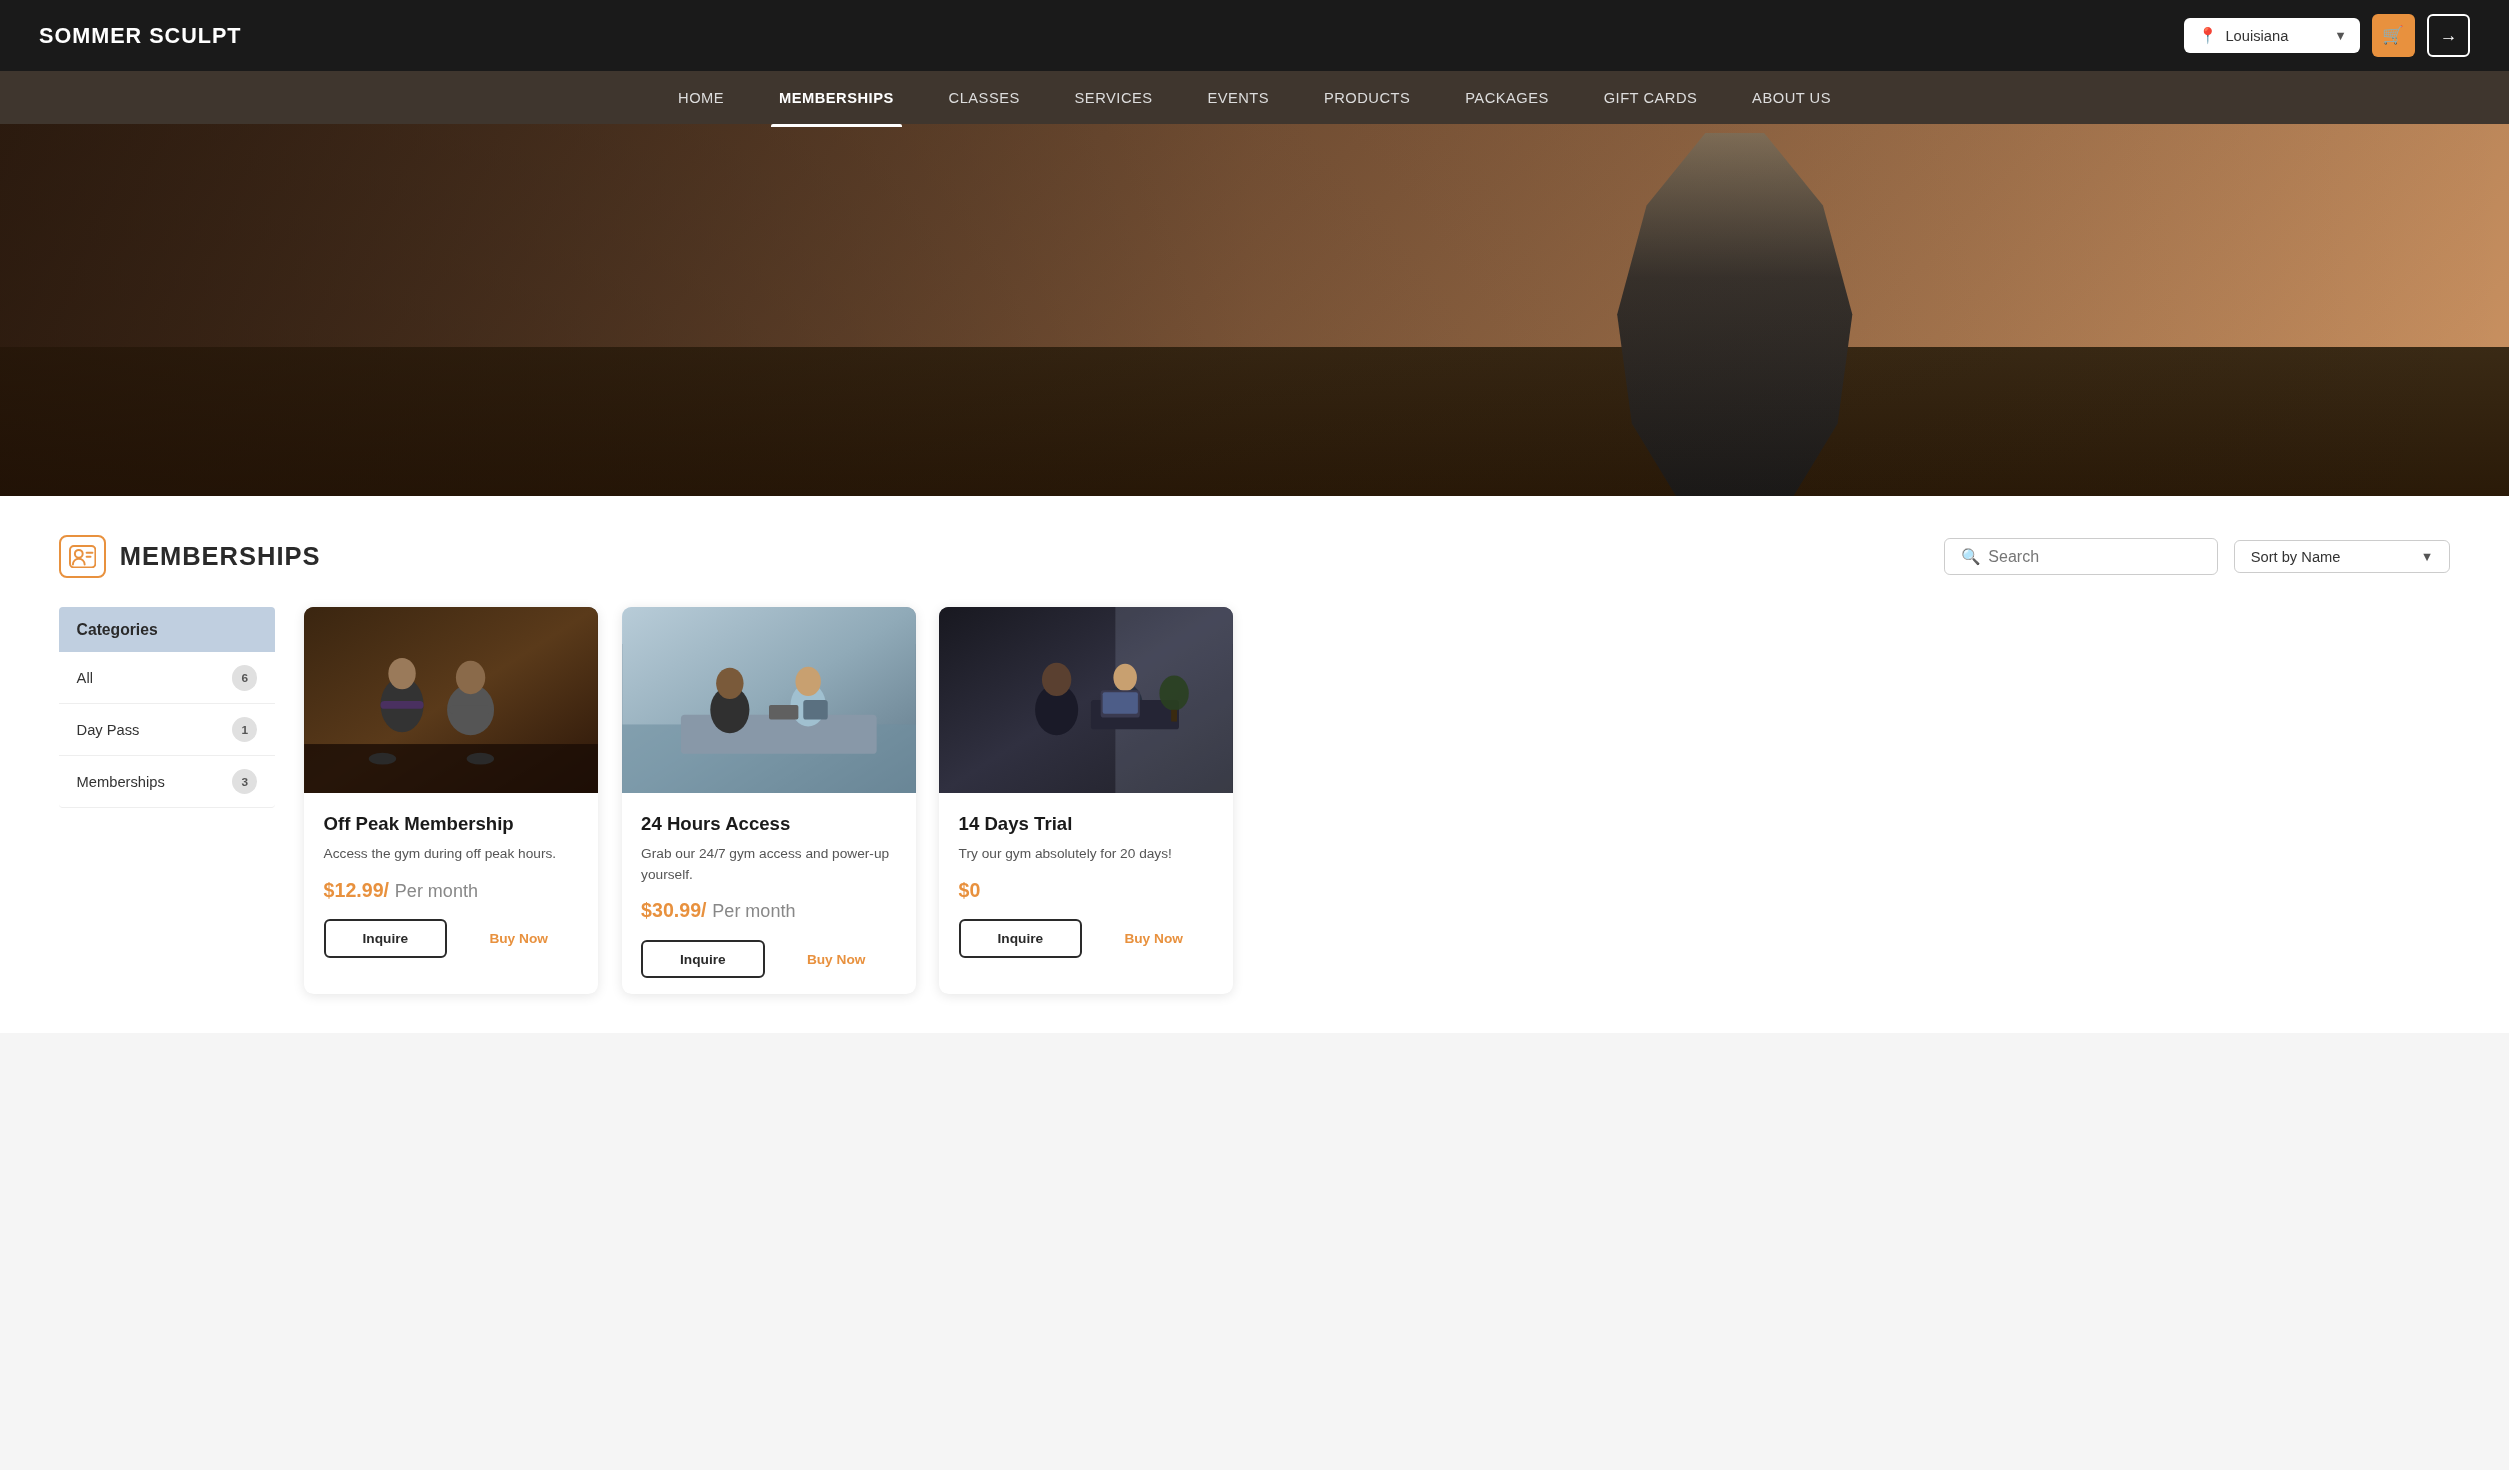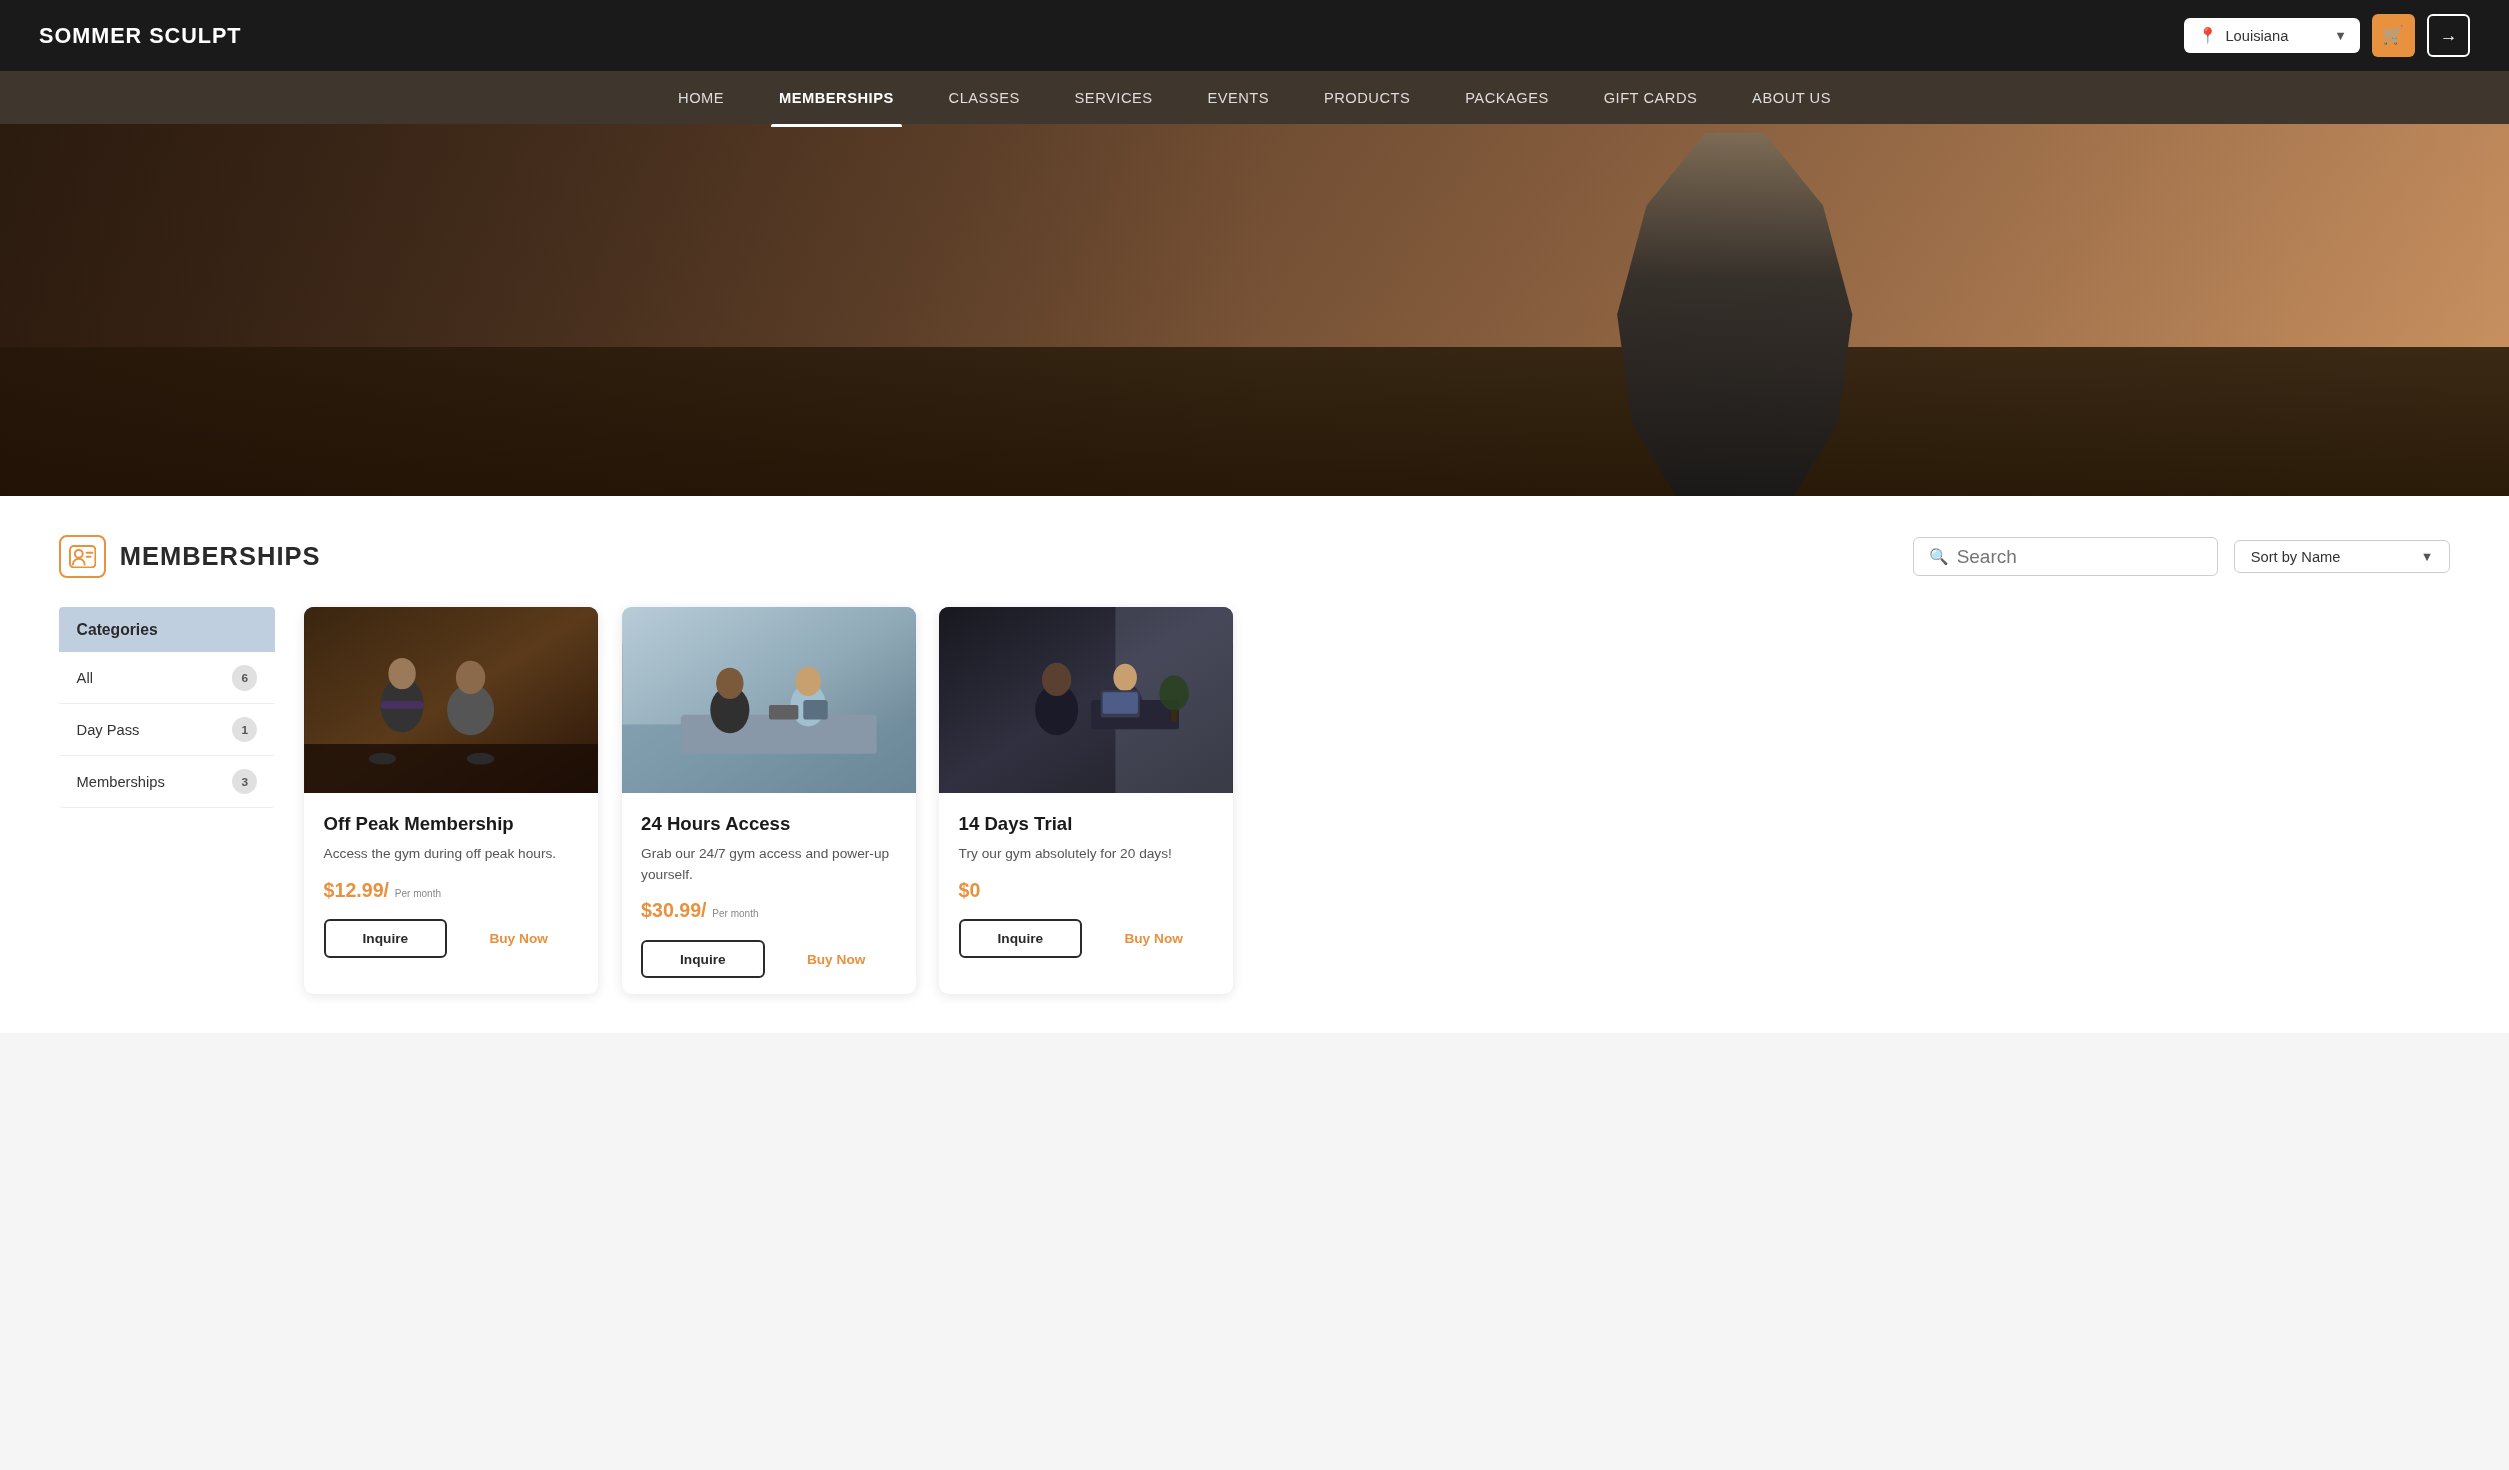--- a/index.html
+++ b/index.html
@@ -182,21 +182,21 @@
       border: 1px solid #ccc;
       border-radius: 5.9px;
       padding: 7.8px 15.7px;
       gap: 7.8px;
       min-width: 274px;
       background: #fff;
     }
     .search-box input {
       border: none;
       outline: none;
-      font-size: 19px;
+      font-size: 16px;
       color: #333;
       flex: 1;
       background: transparent;
     }
     .search-icon-char { color: #999; font-size: 15.7px; }
     .sort-select {
       display: flex;
       align-items: center;
       border: 1px solid #ccc;
       border-radius: 5.9px;
@@ -341,21 +341,21 @@
       gap: 5.9px;
       margin-bottom: 17.6px;
     }
     .price-amount {
       color: #e8913e;
       font-size: 19.6px;
       font-weight: 700;
     }
     .price-period {
       color: #888;
-      font-size: 10px;
+      font-size: 18px;
     }
     .card-actions {
       display: flex;
       gap: 11.8px;
     }
     .btn-inquire {
       flex: 1;
       padding: 9.8px 0;
       border: 2px solid #2a2a2a;
       background: transparent;

